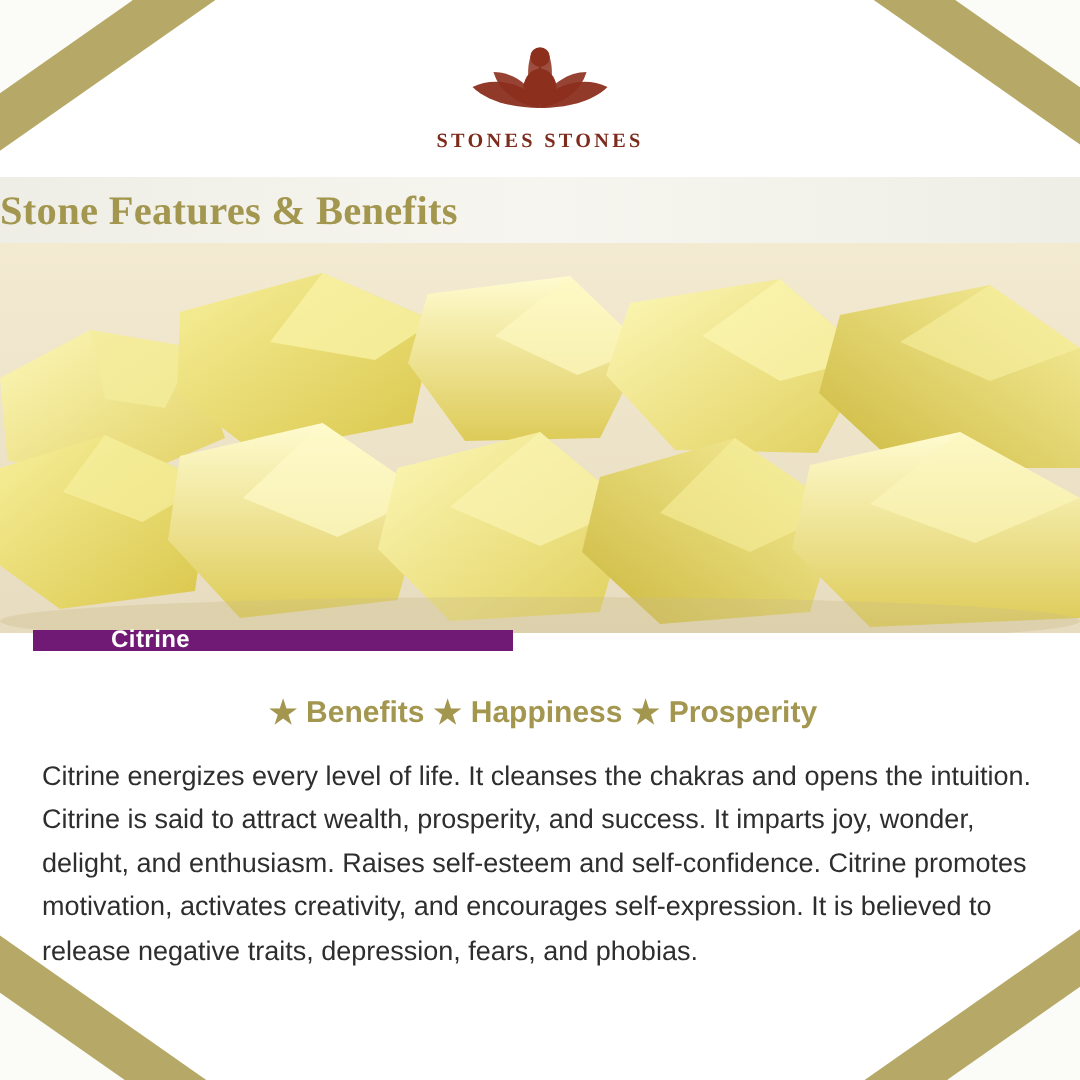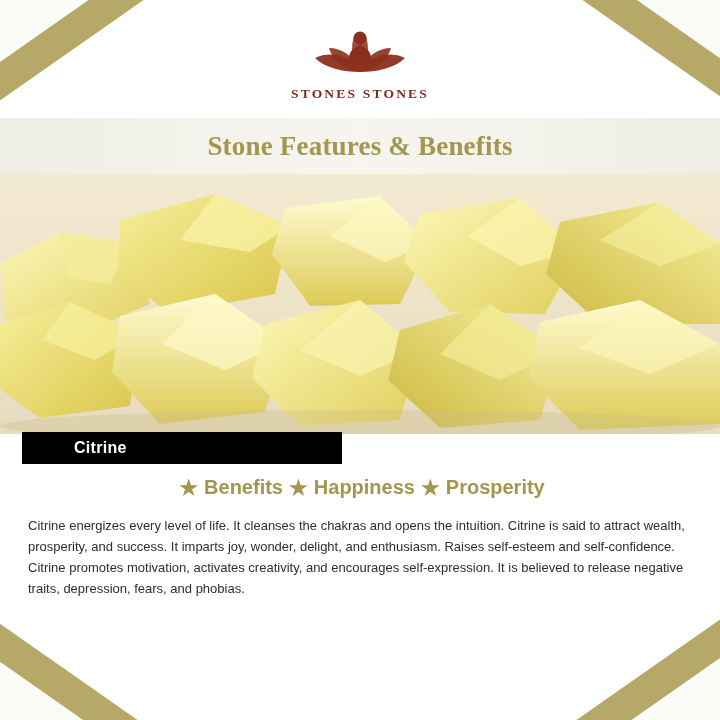--- a/index.html
+++ b/index.html
@@ -118,25 +118,24 @@
     color: #7d2b1c;
     font-family: "Liberation Serif", serif;
     font-weight: 700;
   }
 
   
   .title-band {
     position: relative;
     z-index: 3;
     margin: 6px 0 0 0;
-    height: 56px;
+    height: 44px;
     background: linear-gradient(to right, #efeee6 0%, #f6f5ef 50%, #efeee6 100%);
     display: flex;
     align-items: center;
-    justify-content: center;
   }
   .title-band .title-text {
     font-family: "Liberation Serif", serif;
     font-weight: 700;
     font-size: 27px;
     color: #a3964f;
     letter-spacing: 0.2px;
   }
 
   
@@ -158,22 +157,22 @@
   .name-bar-wrap {
     position: relative;
     z-index: 4;
     height: 30px;
   }
   .name-bar {
     position: absolute;
     top: -2px;
     left: 22px;
     width: 320px;
-    height: 32px;
-    background: #000000;
+    height: 14px;
+    background: #701a75;
     display: flex;
     align-items: center;
   }
   .name-bar .stone-name {
     color: #ffffff;
     font-size: 16px;
     font-weight: 700;
     margin-left: 52px;
     letter-spacing: 0.3px;
   }
@@ -201,21 +200,21 @@
     font-size: 21px;
     margin: 0 6px 0 4px;
     line-height: 1;
   }
 
   
   .body-copy {
     position: relative;
     z-index: 4;
     margin: 16px 28px 0 28px;
-    font-size: 13px;
+    font-size: 18px;
     line-height: 1.62;
     color: #2e2e2e;
     text-align: left;
   }
 </style>
 </head>
 <body>
 
 <div class="page">
 

